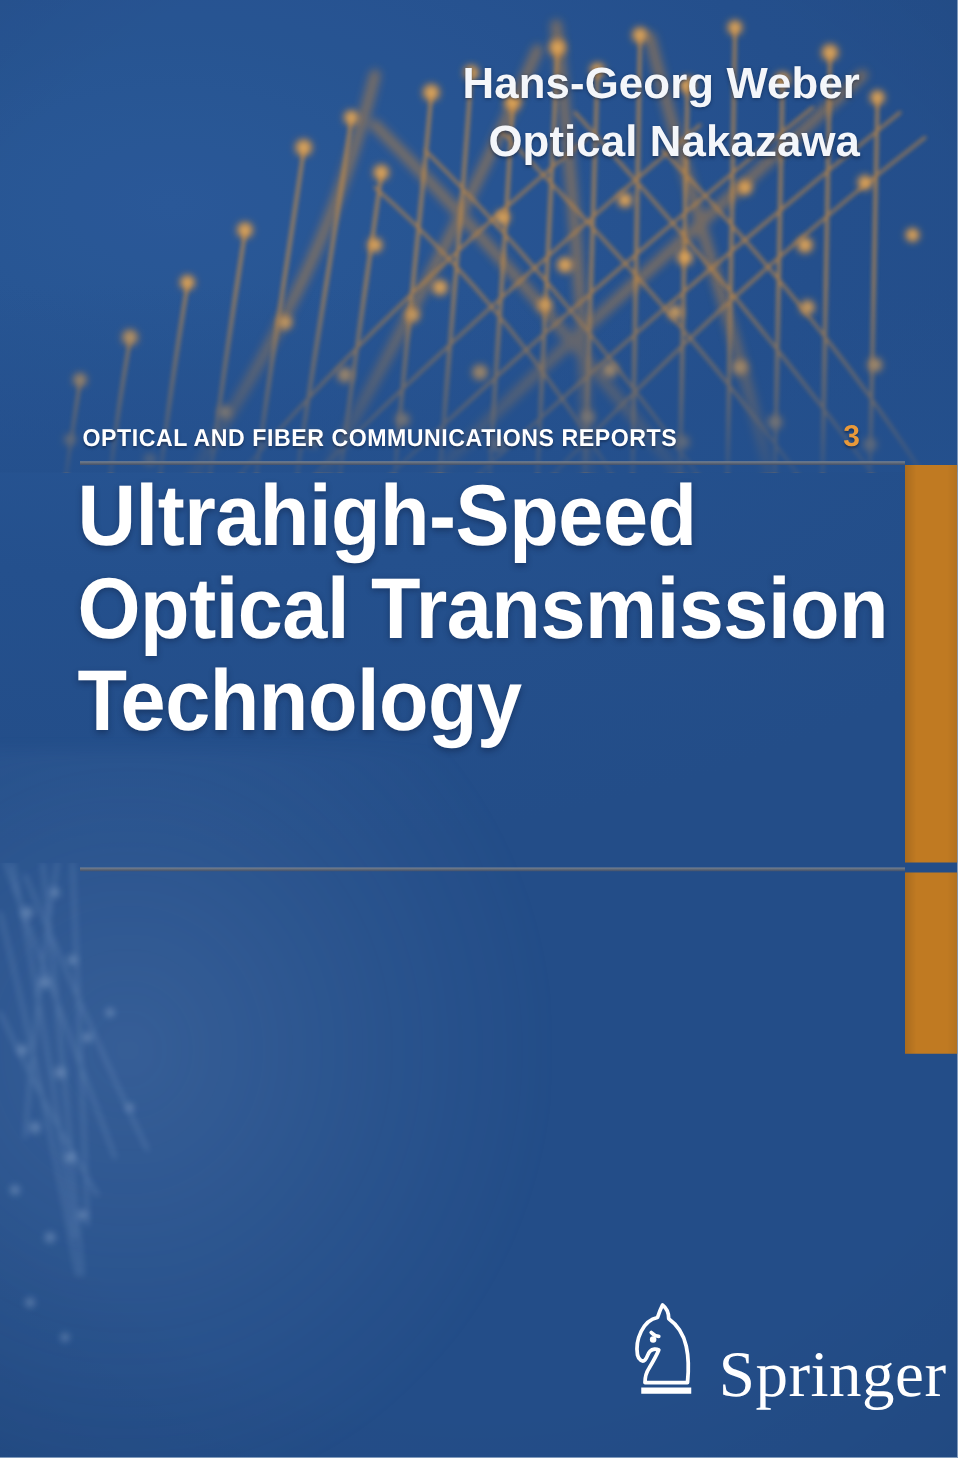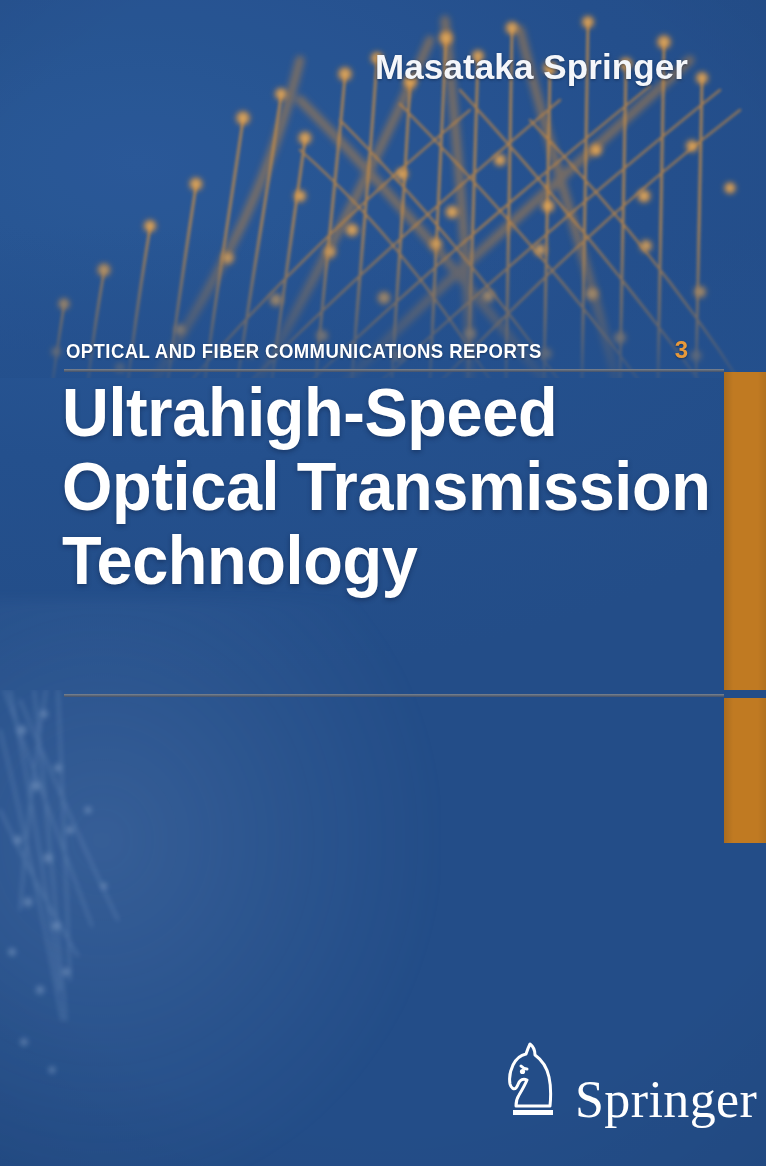--- a/index.html
+++ b/index.html
@@ -347,21 +347,22 @@
           <circle cx="52" cy="380" r="5.5"></circle>
         <circle cx="88" cy="120" r="5.5"></circle>
           <circle cx="104" cy="196" r="5"></circle>
       </g>
     </svg>
   </div>
 
   <div class="bg-vignette"></div>
 
   <div class="authors">
-    <div>Masataka Springer</div>
+    <div>Hans-Georg Weber</div>
+    <div>Optical Nakazawa</div>
   </div>
 
   <div class="series-line">
     <span class="series-title">OPTICAL AND FIBER COMMUNICATIONS REPORTS</span>
     <span class="series-number">3</span>
   </div>
 
   <div class="rule upper"></div>
 
   <div class="orange-strip top">

